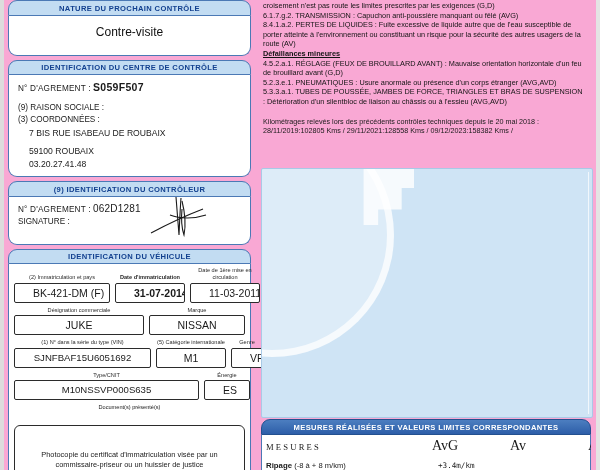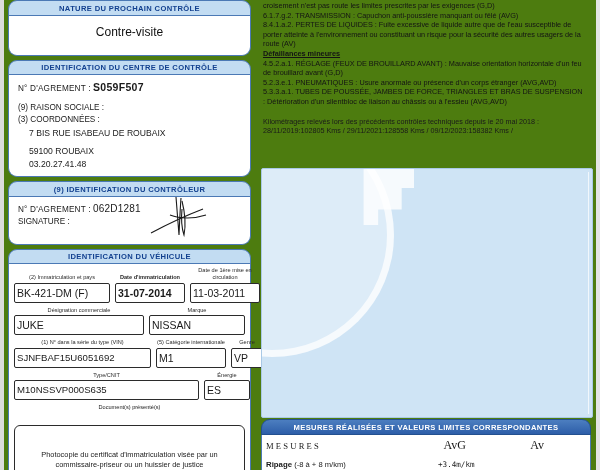--- a/index.html
+++ b/index.html
@@ -13,21 +13,21 @@
     overflow: hidden;
     font-family: "Liberation Sans", sans-serif;
     color: #1a1a1a;
     position: relative;
   }
 
   
   #page {
     position: absolute;
     inset: 0;
-    background: #4d7c0f;
+    background: #f9a8d4;
     overflow: hidden;
   }
 
   
   .page-edge-left {
     position: absolute;
     left: 0; top: 0; bottom: 0;
     width: 4px;
     background: #dcdcdc;
   }
@@ -137,22 +137,23 @@
     line-height: 7px;
     padding-bottom: 1.5px;
     white-space: nowrap;
     overflow: hidden;
   }
   .fld .cap.wrap { white-space: normal; }
   .fld .box {
     border: 1px solid #2b2b2b;
     border-radius: 2px;
     background: #fff;
+    text-align: center;
     font-size: 10.5px;
-    padding: 3px 2px;
+    padding: 3px 18px;
     line-height: 12px;
     white-space: nowrap;
     overflow: hidden;
   }
   .fld .box.sm { font-size: 9.6px; }
   .w-imm { flex: 0 0 96px; }
   .w-date { flex: 0 0 70px; font-weight: bold; }
   .w-date2 { flex: 0 0 70px; }
   .w-marque { flex: 0 0 96px; }
   .w-desig { flex: 1 1 auto; }
@@ -260,23 +261,23 @@
     letter-spacing: 2.2px;
     font-size: 8.6px;
   }
   .m-label {
     flex: 0 0 122px;
     font-size: 7.6px;
   }
   .m-label b { font-size: 7.8px; }
   .m-c {
     flex: 0 0 34px;
-    text-align: right;
+    text-align: left;
     font-family: "Liberation Serif", serif;
-    font-size: 12px;
+    font-size: 14px;
   }
   .m-gap { flex: 0 0 22px; }
   .m-val {
     flex: 0 0 90px;
     font-family: "DejaVu Sans Mono", monospace;
     font-size: 7.6px;
     padding-left: 6px;
   }
   .m-val2 {
     flex: 0 0 46px;

